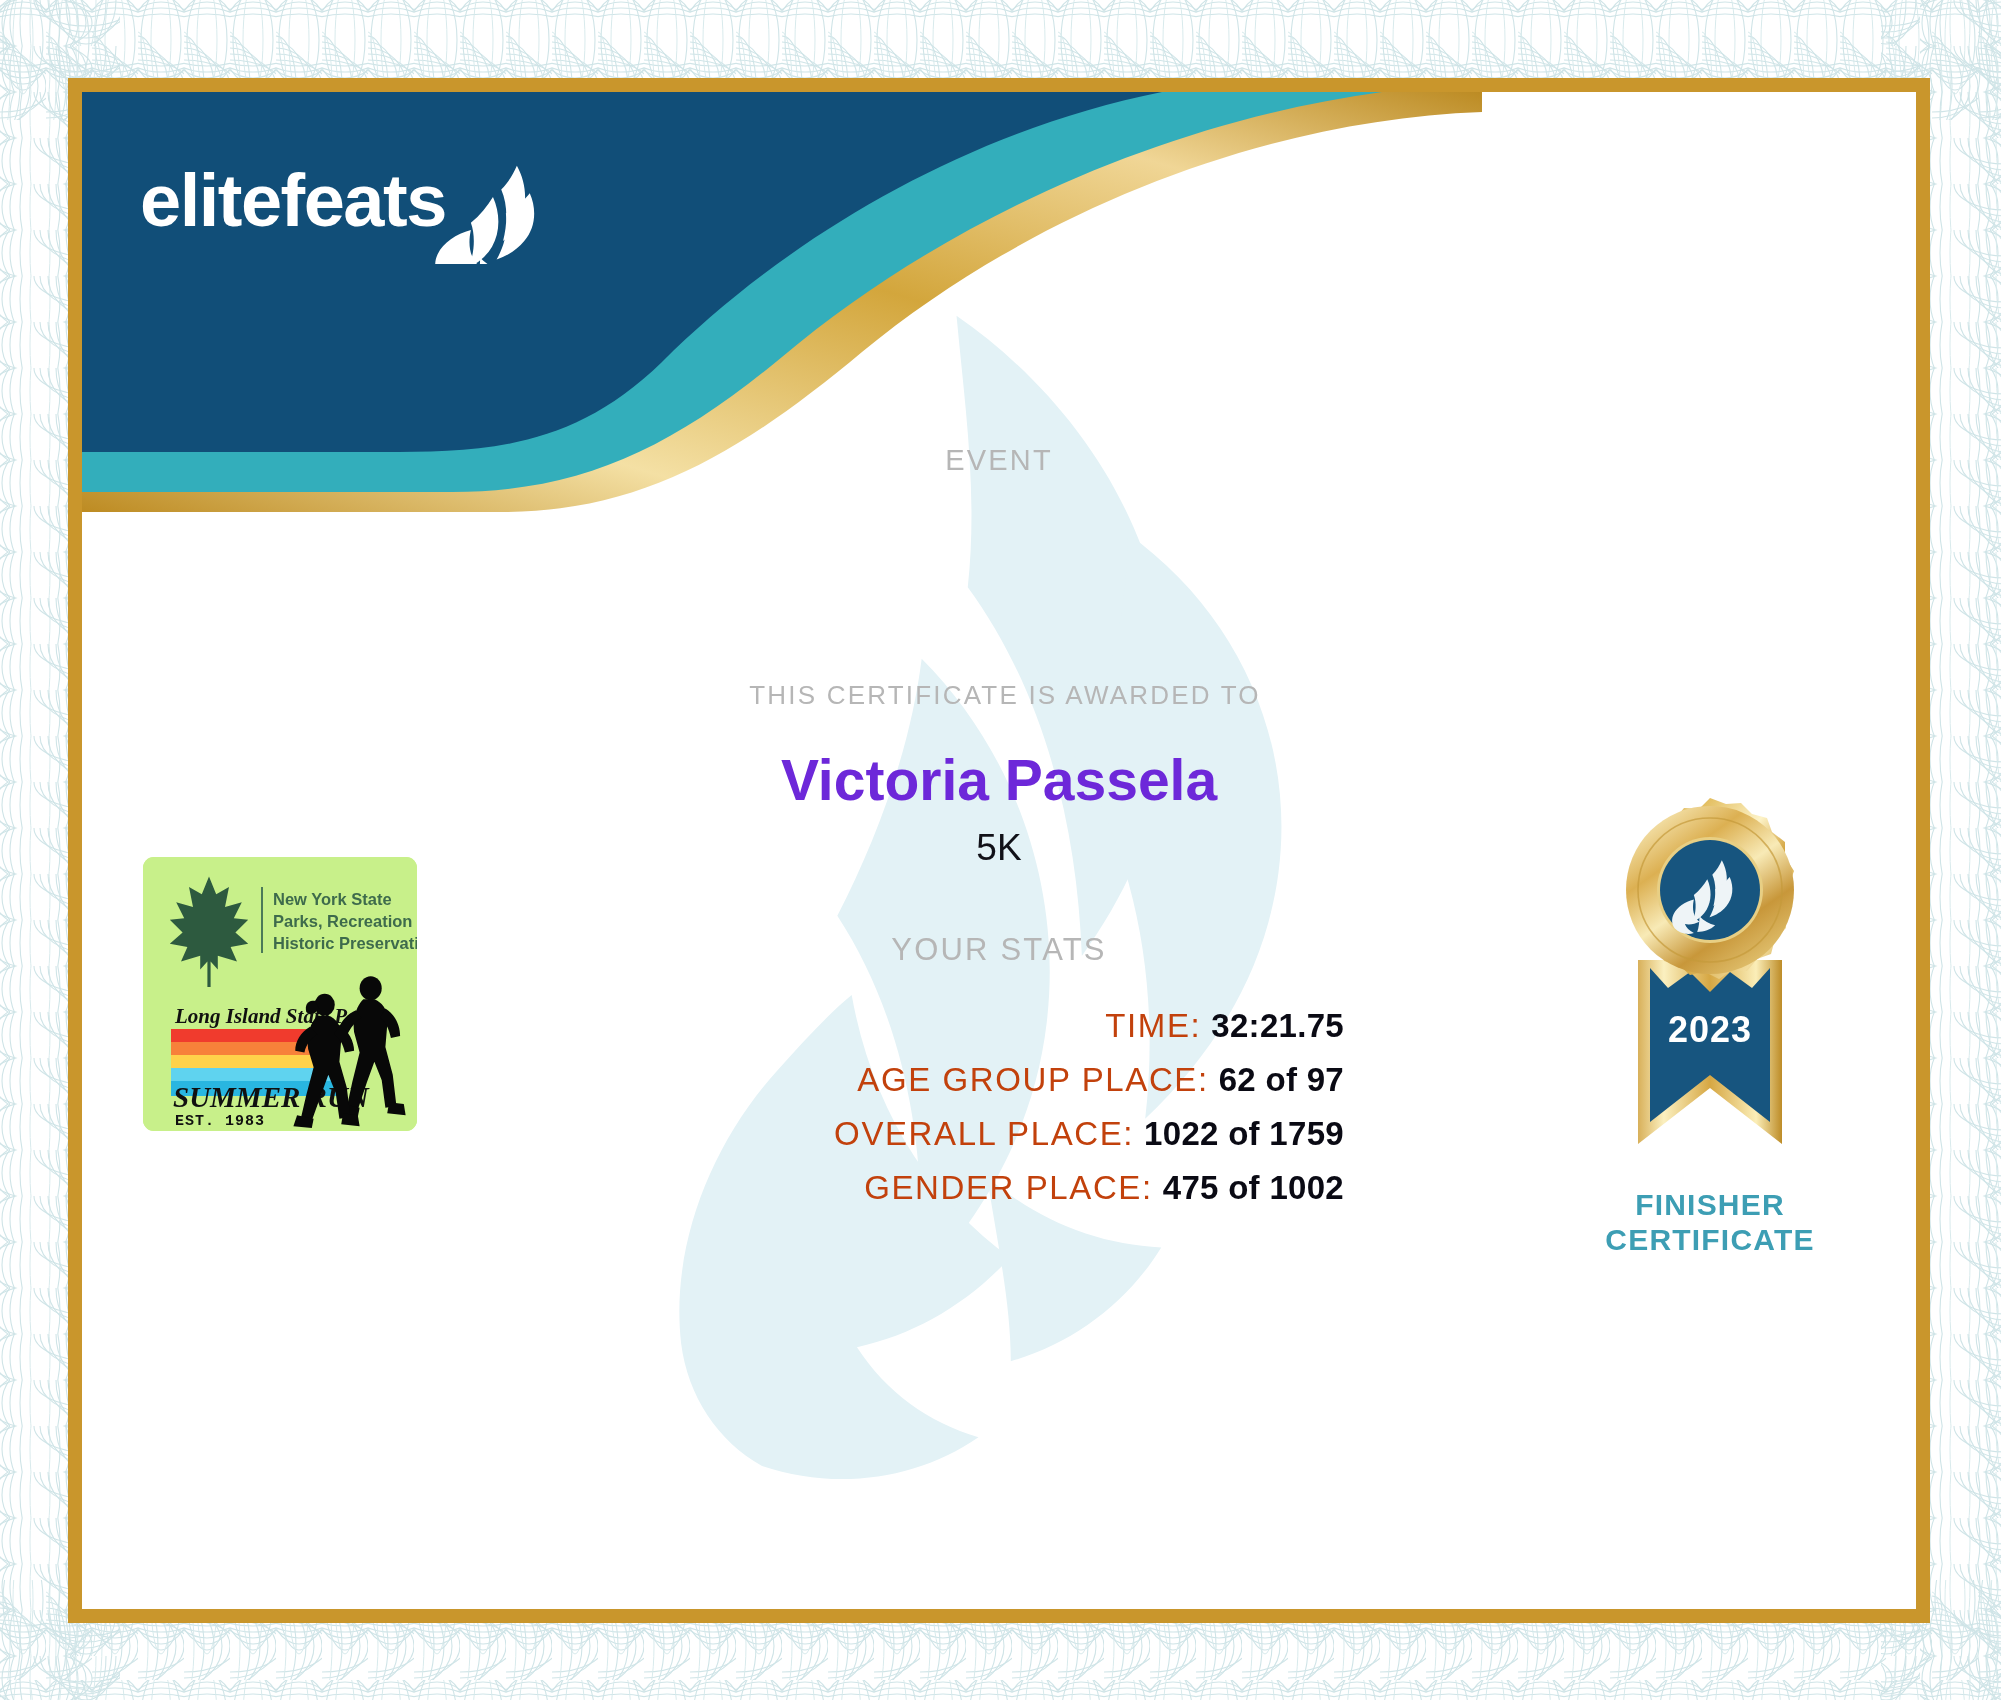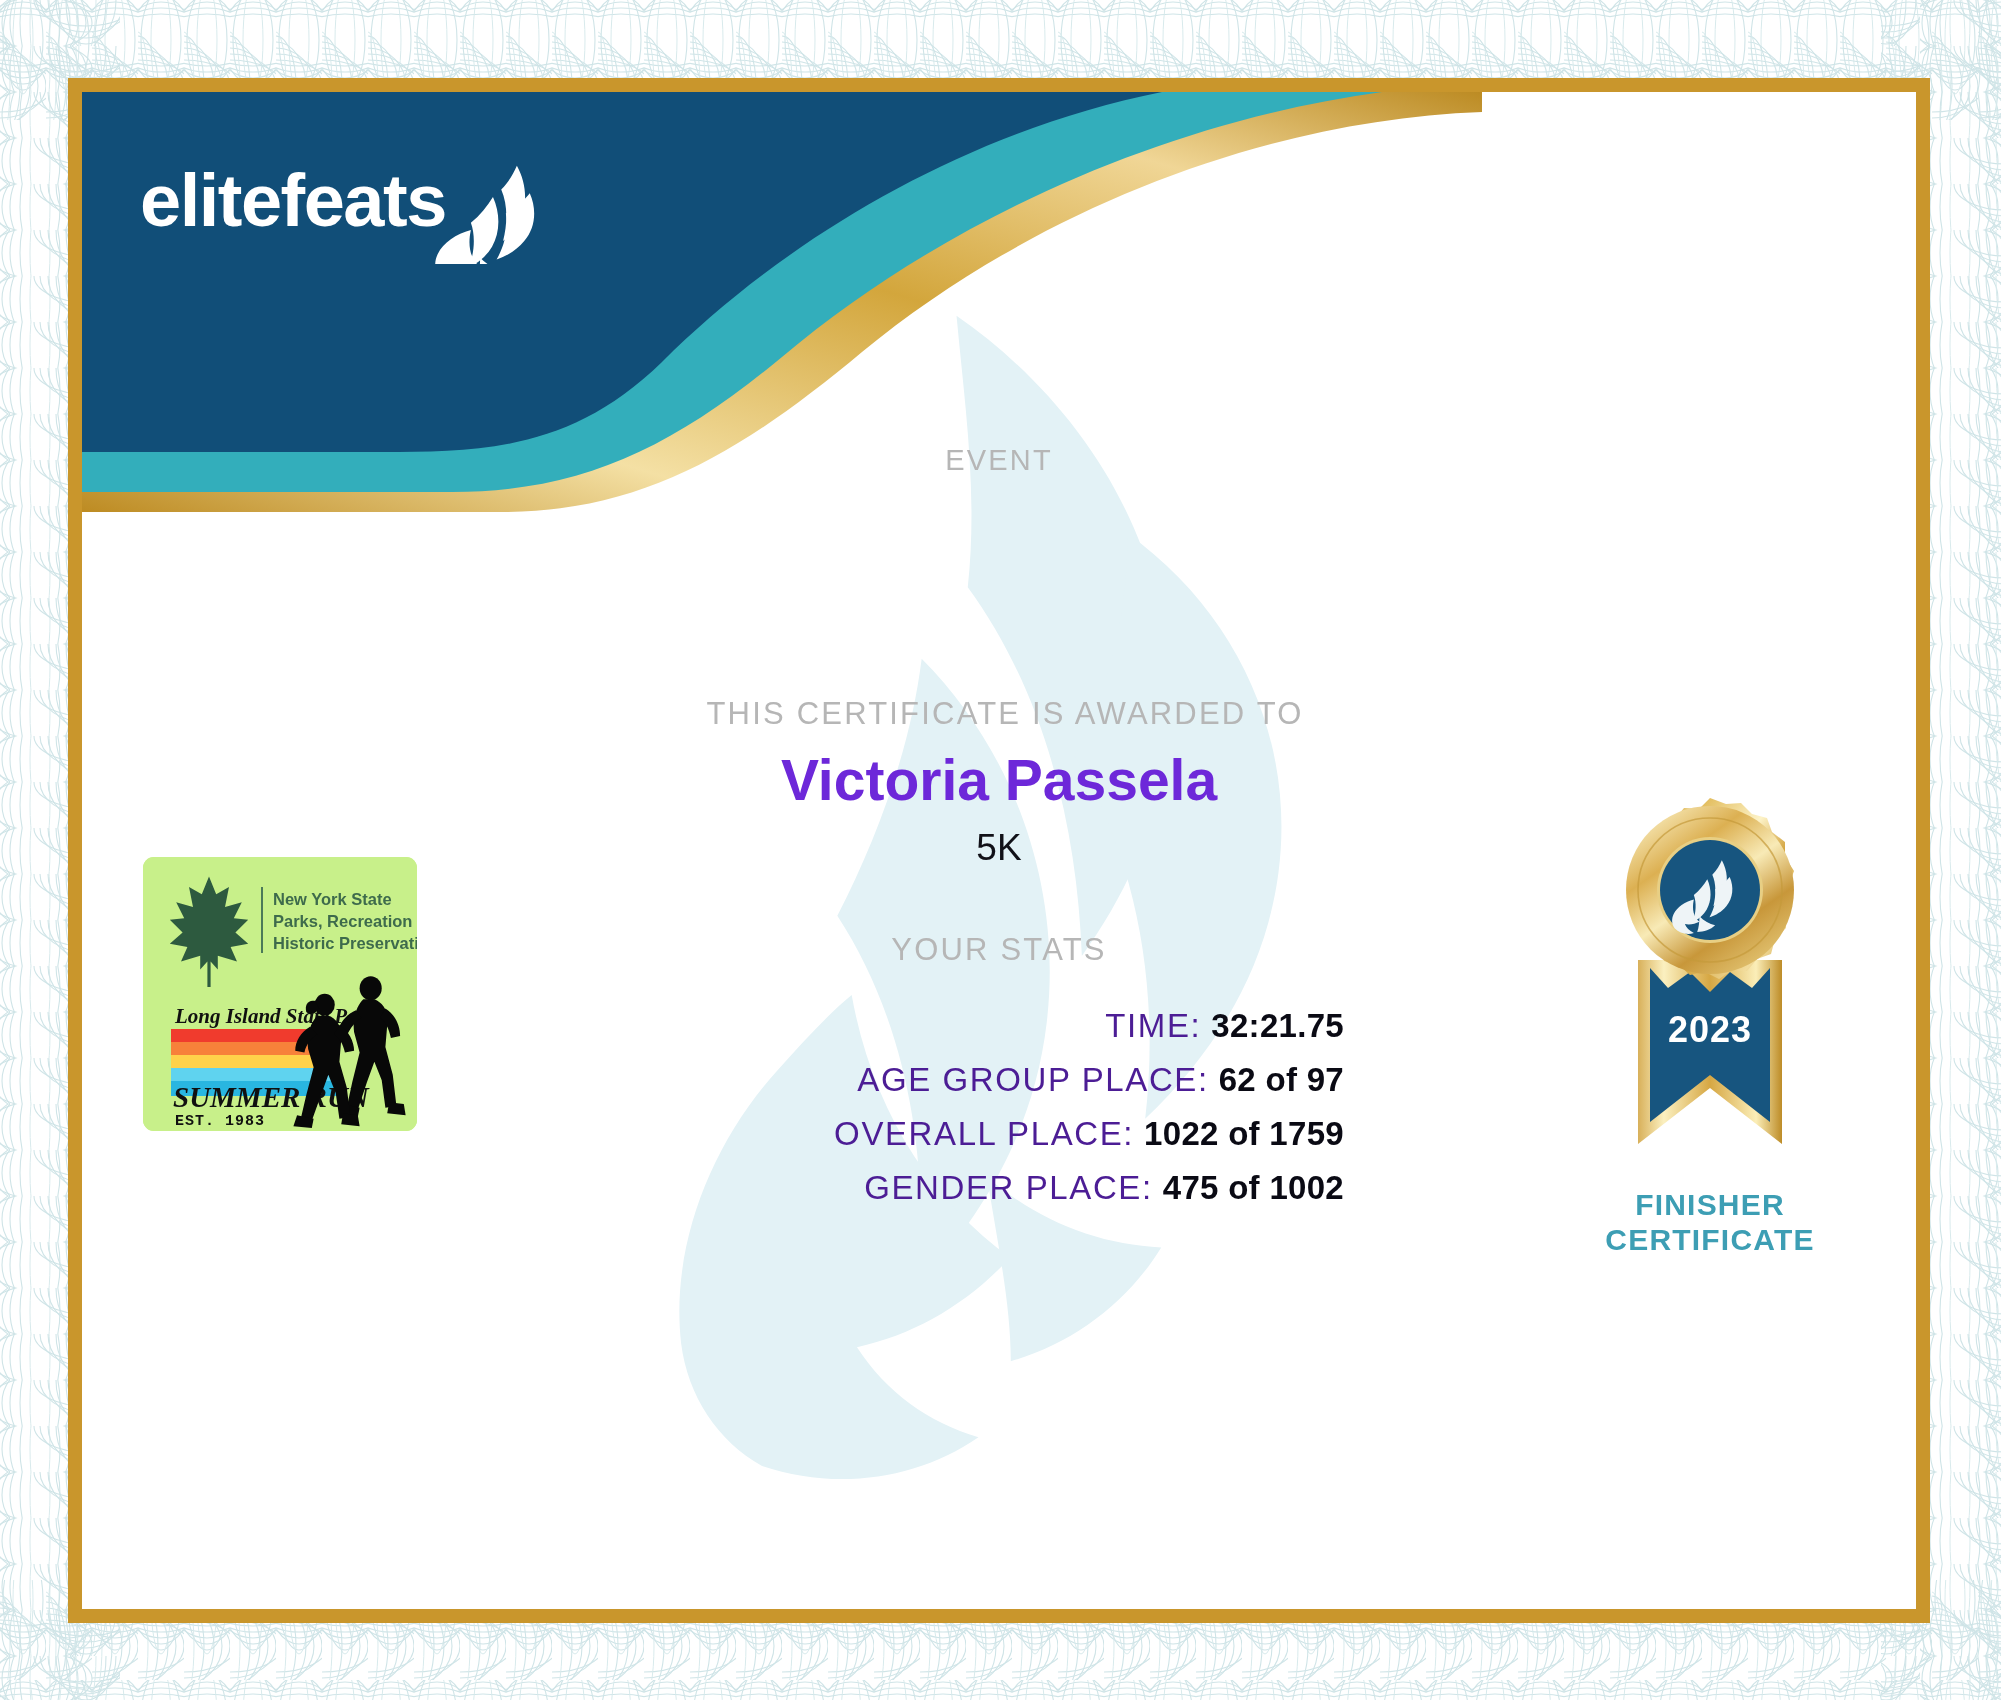--- a/index.html
+++ b/index.html
@@ -112,22 +112,22 @@
     font-weight: 700;
     color: #0a0a14;
     letter-spacing: -0.2px;
     white-space: nowrap;
   }
 
   .awarded-label {
     position: absolute;
     left: 0;
     right: 0;
-    top: 604px;
-    font-size: 31px;
+    top: 588px;
+    font-size: 26px;
     padding-left: 12px;
   }
 
   .recipient-name {
     position: absolute;
     left: 0;
     right: 0;
     top: 655px;
     text-align: center;
     font-size: 57px;
@@ -163,21 +163,21 @@
 
   .stat-row {
     display: flex;
     justify-content: flex-end;
     align-items: baseline;
     height: 54px;
     padding-right: 0px;
   }
 
   .stat-key {
-    color: #4c1d95;
+    color: #c2410c;
     font-size: 33px;
     letter-spacing: 1.6px;
     font-weight: 400;
   }
 
   .stat-val {
     color: #0a0a14;
     font-size: 33px;
     font-weight: 700;
     margin-left: 10px;

